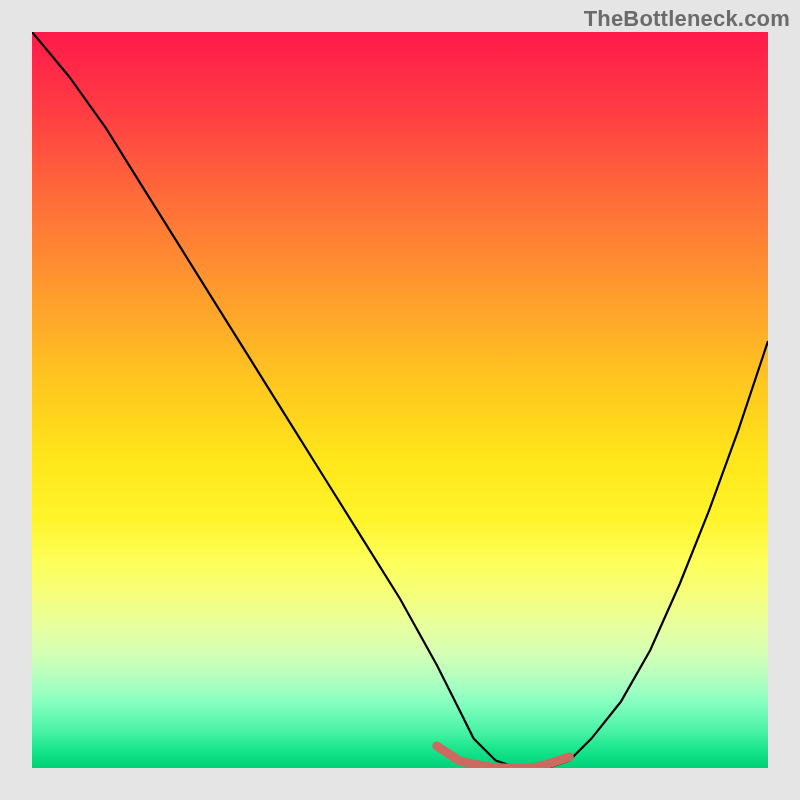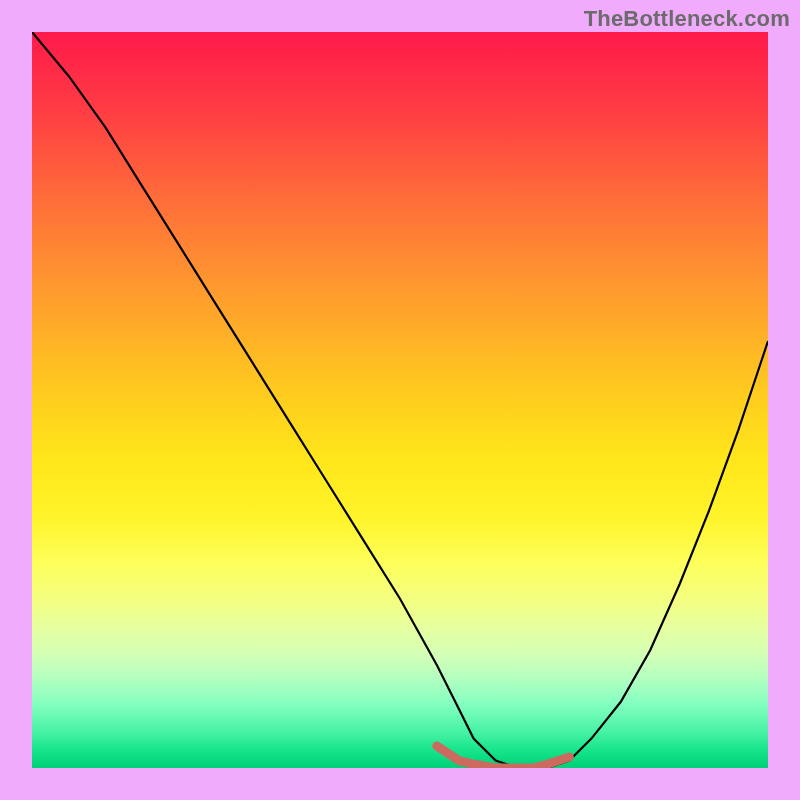--- a/index.html
+++ b/index.html
@@ -9,21 +9,21 @@
     height: 800px;
     background: #000;
     overflow: hidden;
   }
   .frame {
     position: absolute;
     left: 0;
     top: 0;
     width: 800px;
     height: 800px;
-    background: #f0abfc;
+    background: #e5e5e5;
   }
   .plot {
     position: absolute;
     left: 32px;
     top: 32px;
     width: 736px;
     height: 736px;
     overflow: hidden;
   }
   .gradient {

